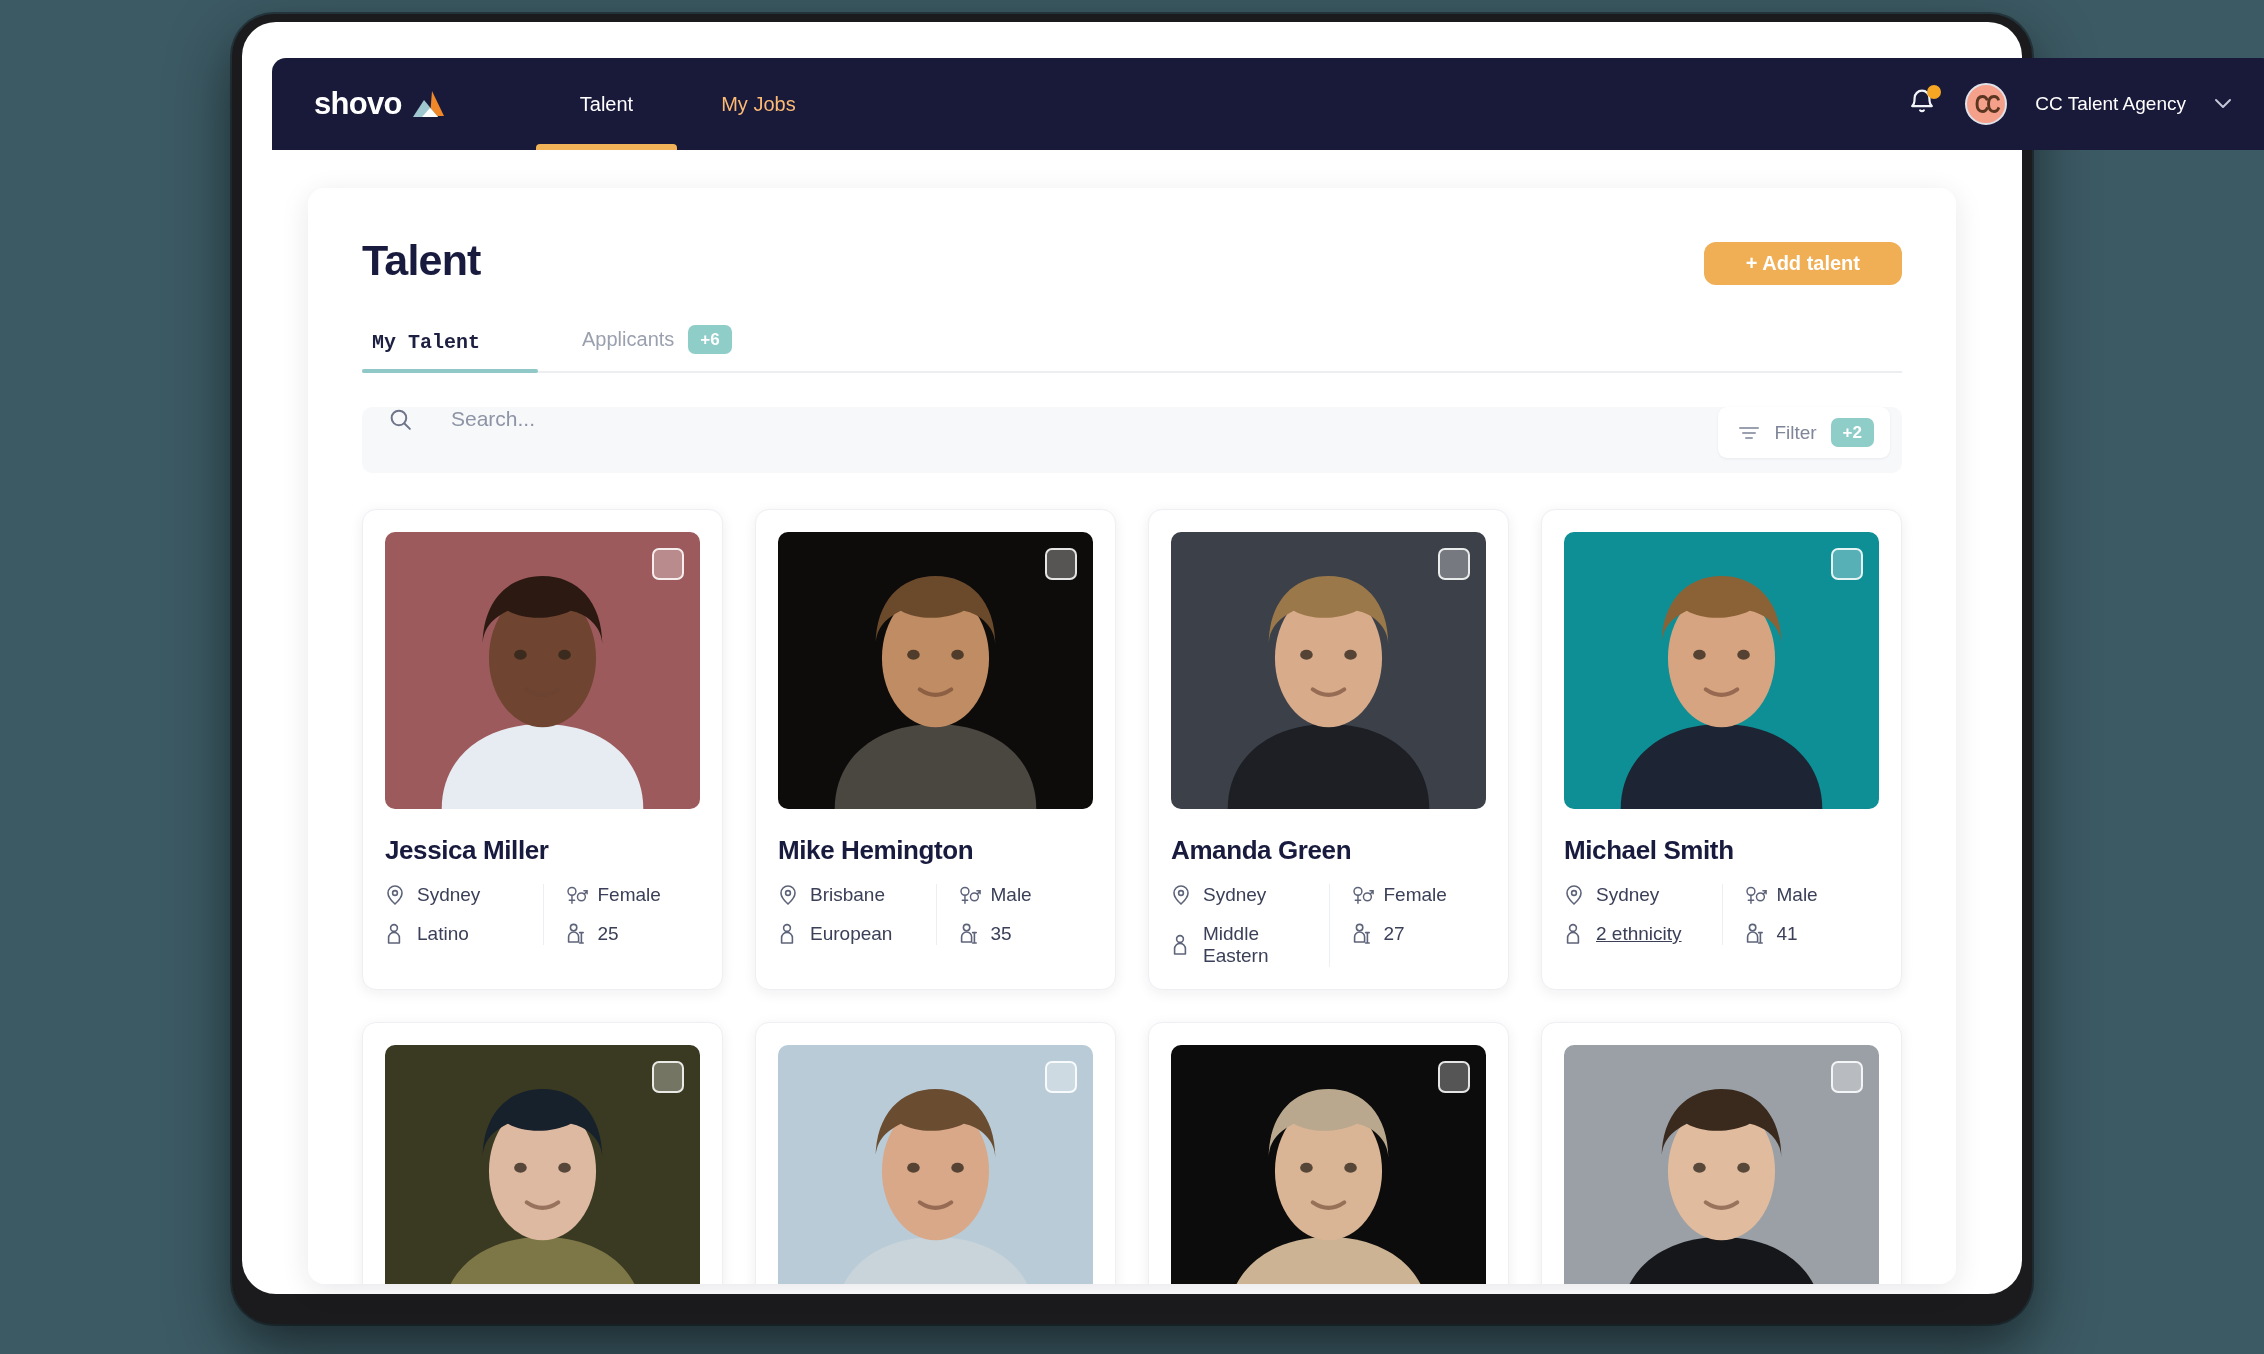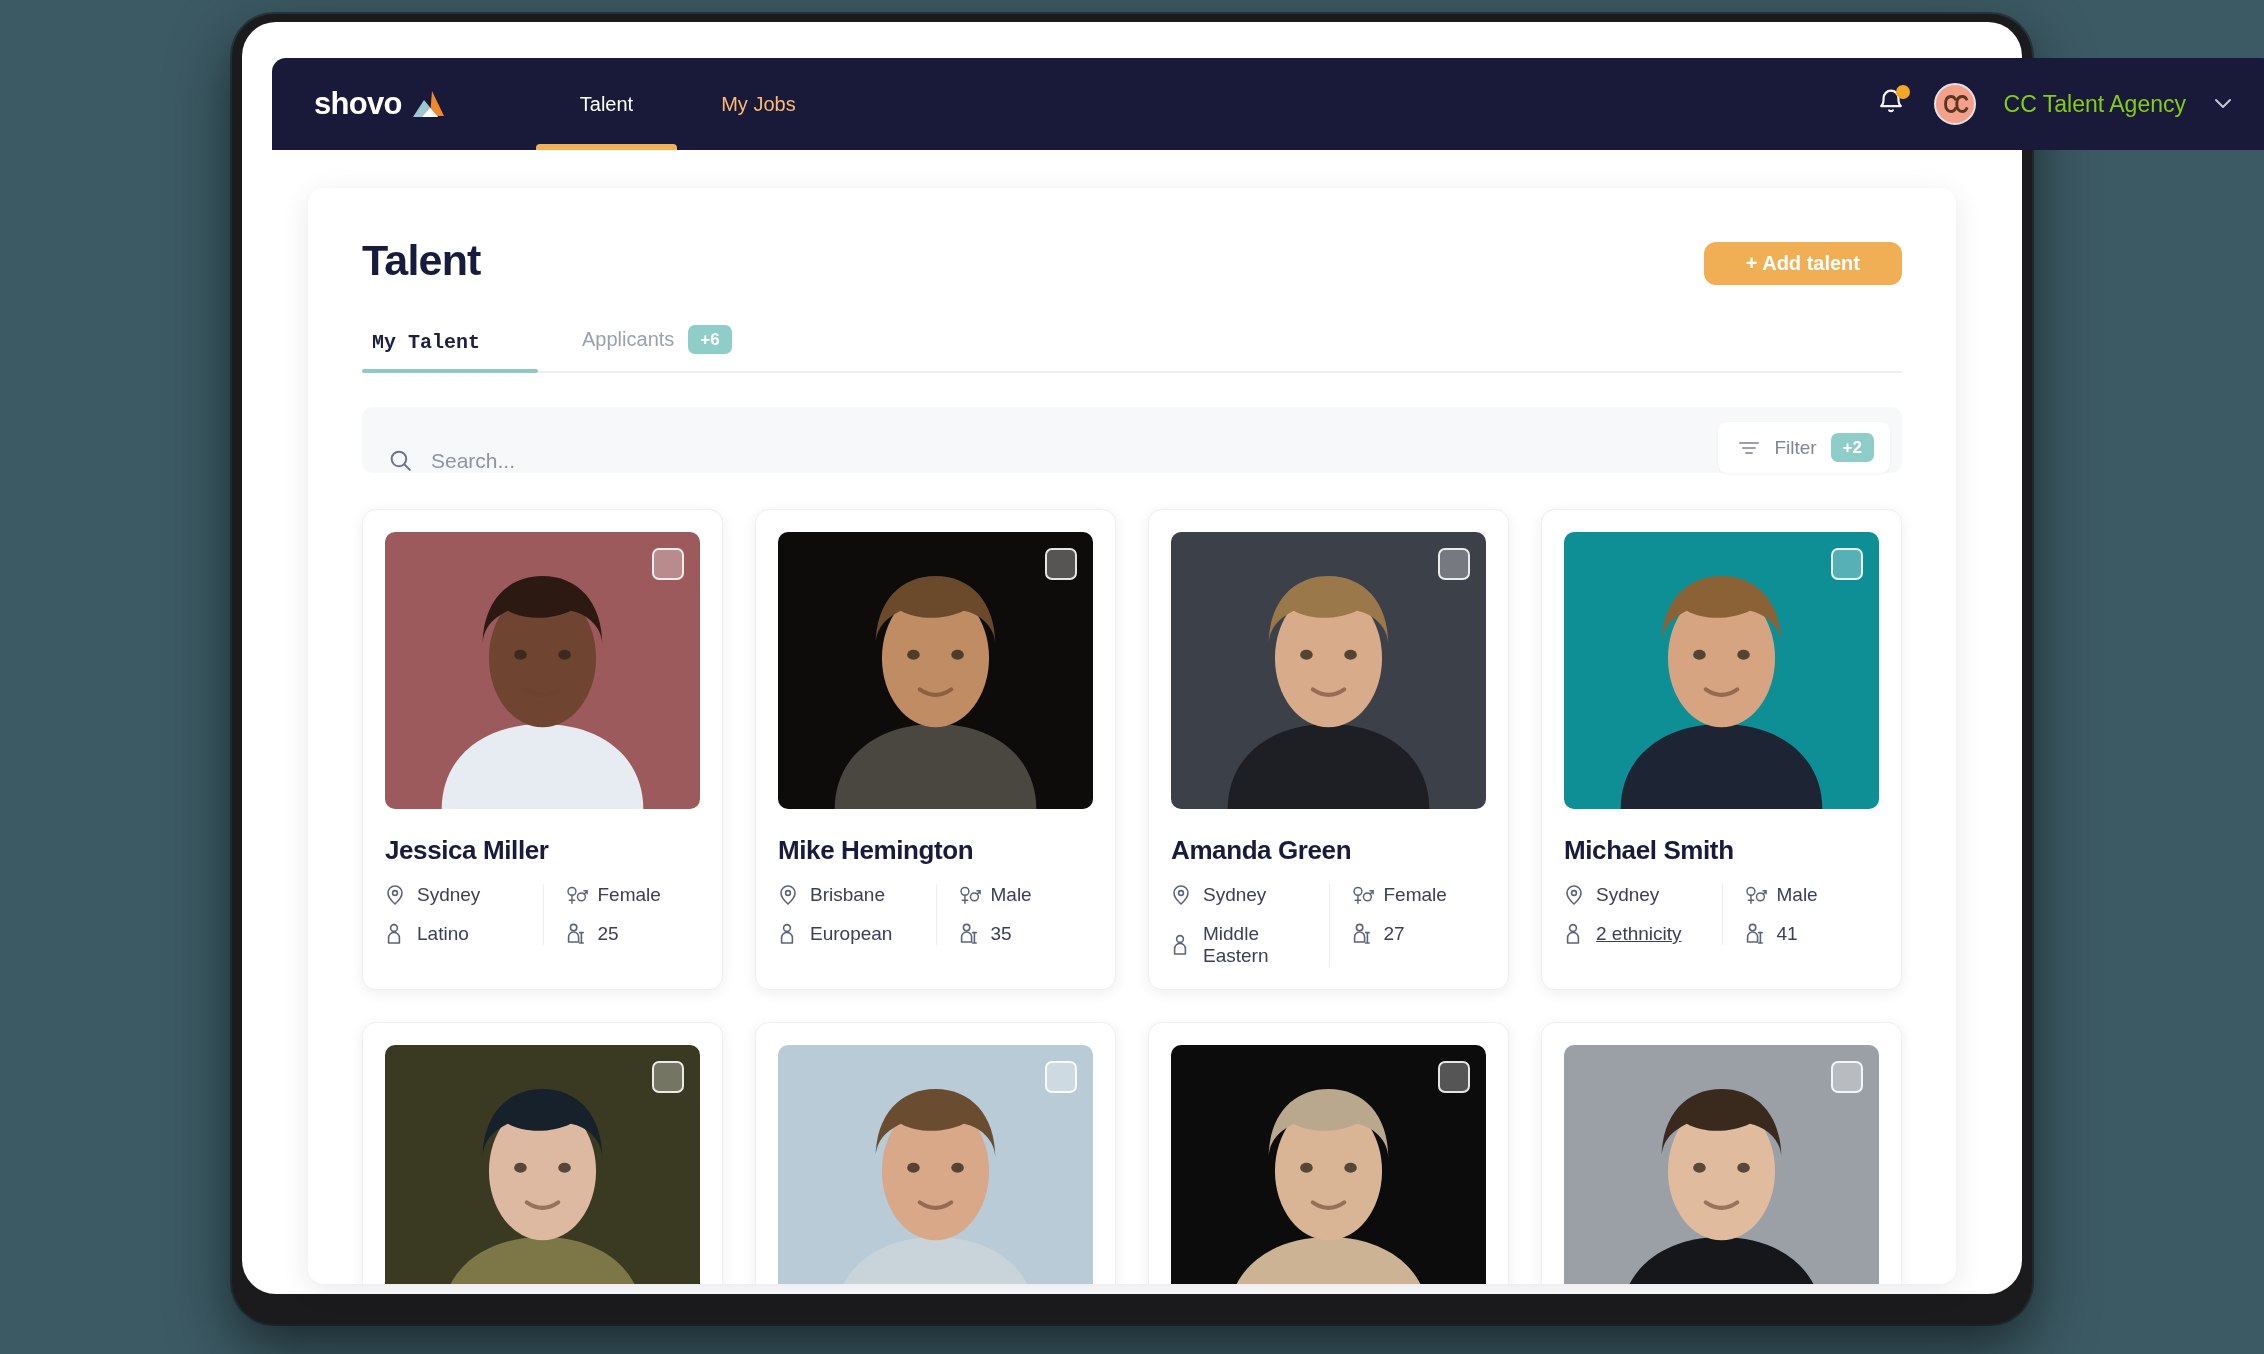--- a/index.html
+++ b/index.html
@@ -110,21 +110,21 @@
     overflow: hidden;
     position: relative;
   }
   .avatar-mono {
     font-size: 20px;
     font-weight: bold;
     color: #5a3520;
     letter-spacing: -3px;
     transform: scaleY(1.25);
   }
-  .account-name { color: #84cc16; font-size: 23px; text-align: center; }
+  .account-name { color: #ffffff; font-size: 19px; text-align: center; }
   .chevron { color: #c3c7d6; font-size: 16px; line-height: 1; }
 
   
   #page-card {
     position: absolute;
     left: 308px;
     top: 188px;
     width: 1648px;
     height: 1096px;
     background: #ffffff;
@@ -195,22 +195,23 @@
     line-height: 1;
   }
 
   
   #search-row {
     margin: 34px 54px 0 54px;
     height: 66px;
     background: #f7f8fa;
     border-radius: 10px;
     display: flex;
-    align-items: flex-end;
+    align-items: flex-start;
     padding: 0 12px 0 26px;
+    gap: 20px;
   }
   #search-input {
     flex: 1;
     border: none;
     background: transparent;
     outline: none;
     font-size: 21px;
     color: #4b5163;
     font-family: "Liberation Sans", sans-serif;
     margin-left: 18px;

